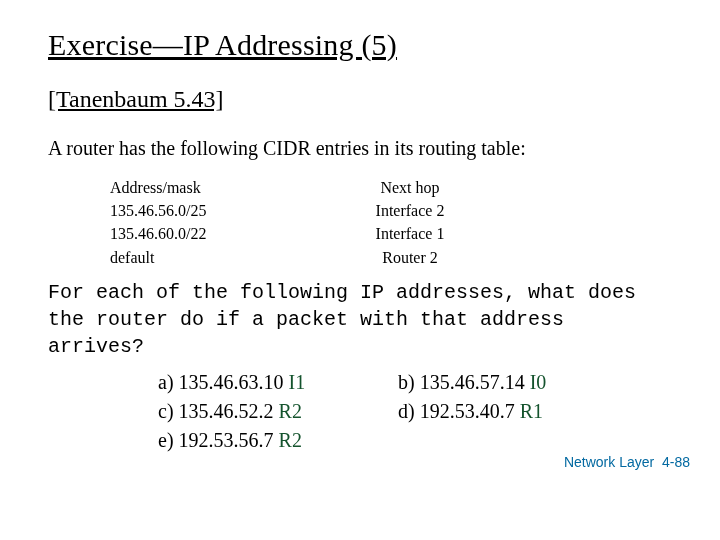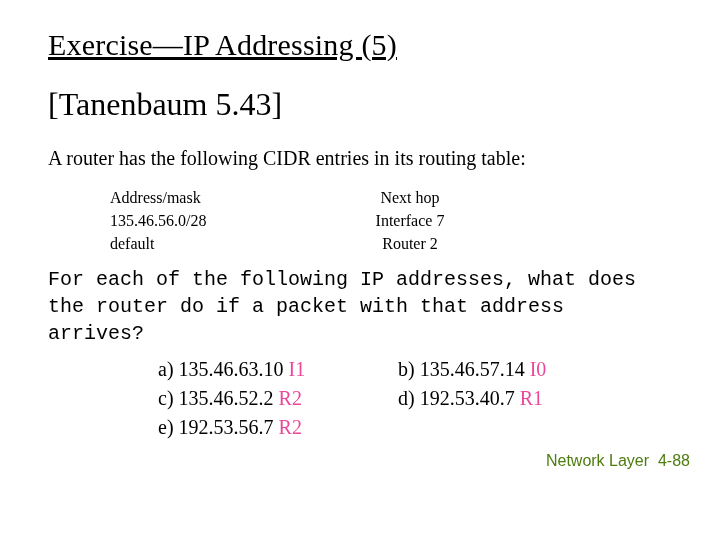--- a/index.html
+++ b/index.html
@@ -19,22 +19,23 @@
     padding: 28px 48px 0 48px;
   }
   h1.title {
     margin: 0 0 24px 0;
     font-size: 30px;
     font-weight: 400;
     text-decoration: underline;
     letter-spacing: 0.2px;
   }
   .subtitle {
-    font-size: 32px;
+    font-size: 24px;
     margin: 0 0 22px 0;
+    text-decoration: underline;
   }
   .prompt {
     font-size: 20px;
     margin: 8px 0 14px 0;
     line-height: 1.35;
   }
   .routing-table {
     margin: 0 0 10px 62px;
     font-size: 16px;
     line-height: 1.45;
@@ -48,49 +49,53 @@
     line-height: 1.35;
     font-family: Liberation Mono, monospace;
   }
   .options {
     margin-left: 110px;
     font-size: 20px;
     line-height: 1.45;
   }
   .options .opt-row { display: flex; }
   .opt-cell { width: 240px; white-space: nowrap; }
-  .ans { color: #ec4899; }
+  .ans { color: #14532d; }
   .footer {
     position: absolute;
     bottom: 14px;
     right: 30px;
-    font-size: 16px;
+    font-size: 14px;
     font-family: Arial, Helvetica, sans-serif;
-    color: #4d7c0f;
+    color: #0369a1;
   }
 </style>
 </head>
 <body>
 
 <div class="slide">
 
   <h1 class="title">Exercise—IP Addressing (5)</h1>
 
   <div class="subtitle">[Tanenbaum 5.43]</div>
 
   <div class="prompt">A router has the following CIDR entries in its routing table:</div>
 
   <div class="routing-table">
     <div class="row">
       <div class="col-a">Address/mask</div>
       <div class="col-b">Next hop</div>
     </div>
     <div class="row">
-      <div class="col-a">135.46.56.0/28</div>
-      <div class="col-b">Interface 7</div>
+      <div class="col-a">135.46.56.0/25</div>
+      <div class="col-b">Interface 2</div>
+    </div>
+    <div class="row">
+      <div class="col-a">135.46.60.0/22</div>
+      <div class="col-b">Interface 1</div>
     </div>
     <div class="row">
       <div class="col-a">default</div>
       <div class="col-b">Router 2</div>
     </div>
   </div>
 
   <div class="question">For each of the following IP addresses, what does the router do if a packet with that address arrives?</div>
 
   <div class="options">

